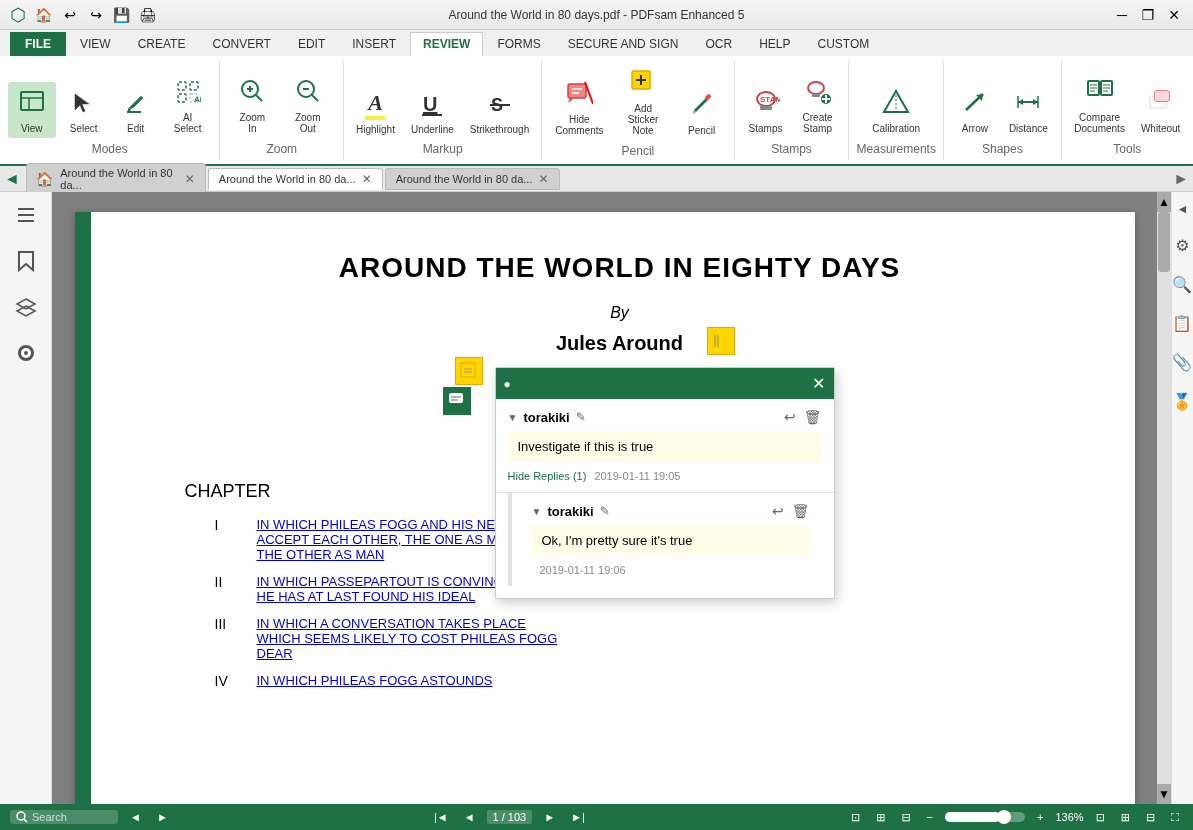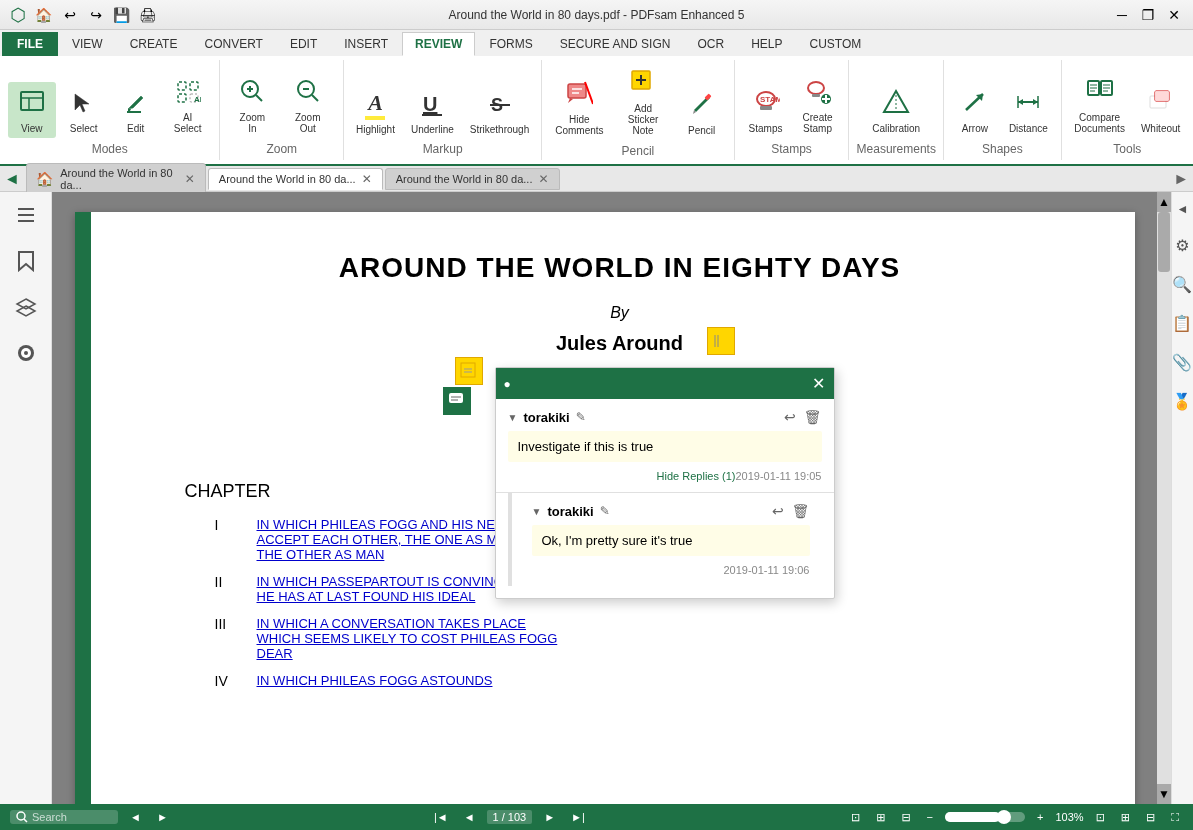--- a/index.html
+++ b/index.html
@@ -22,21 +22,21 @@
 
     
     .qa-icon { width: 20px; height: 20px; display: inline-flex; align-items: center; justify-content: center; font-size: 14px; cursor: pointer; }
 
     
     #ribbon-tabs {
       height: 26px;
       background: #f0f0f0;
       display: flex;
       align-items: flex-end;
-      padding-left: 2px;
+      padding-left: 10px;
       border-bottom: none;
     }
     .ribbon-tab {
       padding: 4px 12px;
       font-size: 12px;
       cursor: pointer;
       border: 1px solid transparent;
       margin-right: 1px;
       background: transparent;
       color: #333;
@@ -302,23 +302,24 @@
     .comment-action-btn { cursor: pointer; color: #666; font-size: 14px; }
     .comment-text {
       background: #fffde7;
       padding: 8px 10px;
       font-size: 13px;
       border-radius: 2px;
       margin-bottom: 8px;
     }
     .comment-meta {
       display: flex;
-      justify-content: flex-end;
+      justify-content: flex-start;
       align-items: center;
       font-size: 11px;
+      gap: 8px;
     }
     .comment-hide-replies { color: #1e7145; cursor: pointer; font-size: 11px; }
     .comment-date { color: #888; font-size: 11px; }
     .reply-block {
       padding: 10px 12px 10px 20px;
       border-left: 4px solid #e0e0e0;
       margin: 0 12px 12px 12px;
     }
 
     
@@ -858,19 +859,19 @@
   <div id="status-bar-right">
     <span class="status-btn">⊡</span>
     <span class="status-btn">⊞</span>
     <span class="status-btn">⊟</span>
     <span class="status-btn">−</span>
     <div style="background:rgba(255,255,255,0.3); height:10px; width:80px; border-radius:5px; position:relative; cursor:pointer;">
       <div style="background:white; height:10px; width:55px; border-radius:5px;"></div>
       <div style="position:absolute; top:-2px; left:52px; width:14px; height:14px; background:white; border-radius:50%;"></div>
     </div>
     <span class="status-btn">+</span>
-    <span>103%</span>
+    <span>136%</span>
     <span class="status-btn">⊡</span>
     <span class="status-btn">⊞</span>
     <span class="status-btn">⊟</span>
     <span class="status-btn">⛶</span>
   </div>
 </div>
 
 </body></html>

